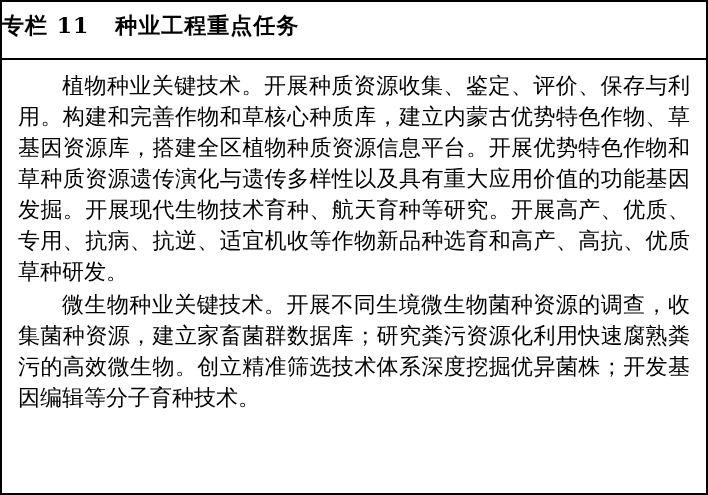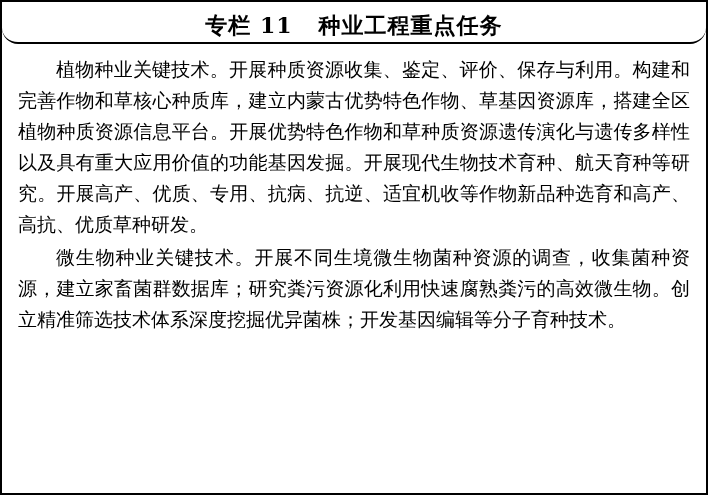--- a/index.html
+++ b/index.html
@@ -20,40 +20,38 @@
     border: 2px solid #000000;
     padding: 0;
     background: #ffffff;
     display: flex;
     flex-direction: column;
   }
   .title-bar {
     box-sizing: border-box;
     width: 100%;
     border-bottom: 2px solid #000000;
-    text-align: center;
-    padding: 9px 0 1px 0;
-    border-radius: 16px;
+    padding: 9px 0 17px 0;
   }
   .title-text {
     font-family: "DejaVu Serif", "Liberation Serif", serif;
     font-size: 22px;
     font-weight: bold;
     letter-spacing: 1px;
     color: #000000;
     white-space: pre;
   }
   .body-area {
     box-sizing: border-box;
     padding: 10px 16px 8px 16px;
     flex: 1 1 auto;
   }
   .para {
     font-family: "DejaVu Serif", "Liberation Serif", serif;
-    font-size: 19px;
+    font-size: 22px;
     line-height: 31px;
     color: #000000;
     text-align: justify;
     text-justify: inter-ideograph;
     text-indent: 2em;
     margin: 0 0 2px 0;
     word-break: break-all;
   }
 </style>
 </head>

